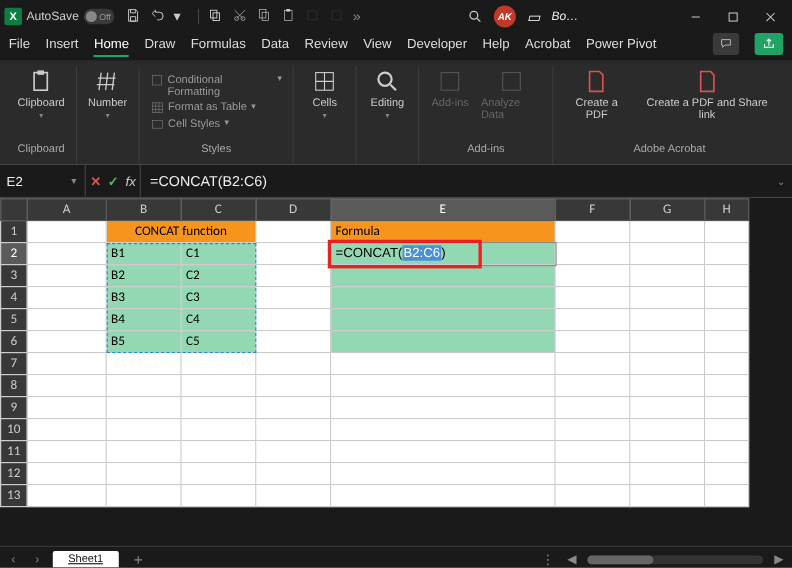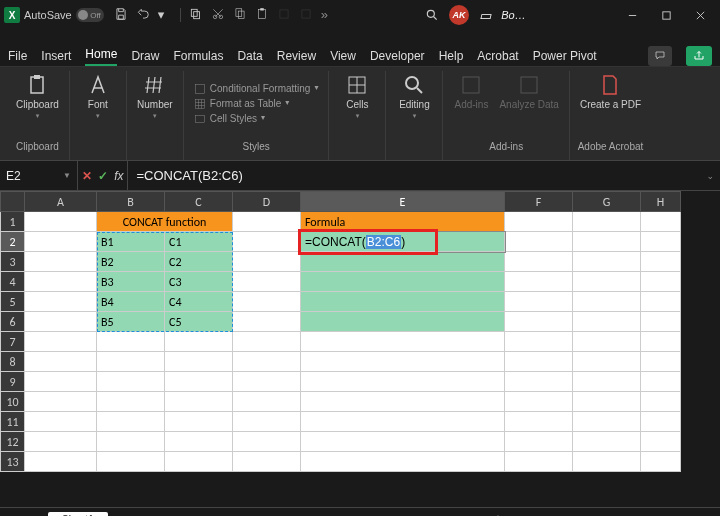--- a/index.html
+++ b/index.html
@@ -17,21 +17,21 @@
   .qat .sep { width:1px; height:14px; background:#444; }
   .titlebar .mid { flex:1; display:flex; align-items:center; justify-content:center; gap:10px;font-style:italic; }
   .search-icn { width:14px; height:14px; }
   .avatar { width:20px; height:20px; border-radius:50%; background:#c0392b; display:flex; align-items:center; justify-content:center; font-size:9px; font-weight:bold; }
   .doc-title { font-size:11px; color:#eee; }
   .win-controls { display:flex; align-items:center; gap:2px; }
   .win-controls div { width:32px; height:28px; display:flex; align-items:center; justify-content:center; }
   .win-controls svg { width:11px; height:11px; stroke:#ccc; fill:none; stroke-width:1;}
 
   
-  .menutabs { height:26px; background:#1a1a1a; display:flex; align-items:flex-end; padding:0 8px; gap:14px; font-size:12px; color:#ddd; border-bottom:1px solid #333;margin-top:11px;}
+  .menutabs { height:26px; background:#1a1a1a; display:flex; align-items:flex-start; padding:0 8px; gap:14px; font-size:12px; color:#ddd; border-bottom:1px solid #333;}
   .menutabs .tab { padding:3px 0; cursor:pointer; }
   .menutabs .tab.active { color:#fff; border-bottom:2px solid #21a366; }
   .menutabs .spacer { flex:1; }
   .menutabs .comment-btn { width:24px; height:20px; background:#3a3a3a; border-radius:3px; display:flex; align-items:center; justify-content:center;}
   .menutabs .share-btn { width:26px; height:20px; background:#21a366; border-radius:3px; display:flex; align-items:center; justify-content:center;}
 
   
   .ribbon { height:94px; background:#2b2b2b; display:flex; padding:4px 6px 0 6px; gap:0; border-bottom:1px solid #444; }
   .rgrp { display:flex; flex-direction:column; align-items:center; padding:0 6px; border-right:1px solid #3c3c3c; }
   .rgrp:last-child { border-right:none; }
@@ -216,32 +216,20 @@
             <rect x="6" y="4" width="12" height="16" fill="none" stroke="#ccc" stroke-width="1.5"></rect>
             <rect x="9" y="2" width="6" height="4" fill="#ccc"></rect>
           </svg>
         <span>Clipboard</span>
           <span class="caret">▾</span>
       </div>
     </div>
     <div class="grp-label">Clipboard</div>
   </div>
 
-  <div class="rgrp">
-    <div class="icons-row">
-      <div class="rbtn">
-        <svg viewBox="0 0 24 24">
-            <path d="M6 20L12 4l6 16M8 15h8" fill="none" stroke="#ccc" stroke-width="1.5"></path>
-          </svg>
-        <span>Font</span>
-          <span class="caret">▾</span>
-      </div>
-    </div>
-    <div class="grp-label"></div>
-  </div>
 
 
   <div class="rgrp">
     <div class="icons-row">
       <div class="rbtn">
         <svg viewBox="0 0 24 24">
             <path d="M6 4l-2 16M12 4l-2 16M18 4l-2 16M3 9h16M2 15h16" stroke="#ccc" stroke-width="1.2" fill="none"></path>
           </svg>
         <span>Number</span>
           <span class="caret">▾</span>
@@ -327,20 +315,26 @@
   </div>
 
   <div class="rgrp acrobat">
     <div class="icons-row">
       <div class="rbtn">
         <svg viewBox="0 0 24 24">
             <path d="M6 3h9l3 3v15H6z" fill="none" stroke="#d9534f" stroke-width="1.5"></path>
           </svg>
         <span style="white-space:normal;text-align:center">Create a PDF</span>
       </div>
+      <div class="rbtn" style="min-width:70px">
+        <svg viewBox="0 0 24 24">
+            <path d="M6 3h9l3 3v15H6z" fill="none" stroke="#d9534f" stroke-width="1.5"></path>
+          </svg>
+        <span style="white-space:normal;text-align:center">Create a PDF and Share link</span>
+      </div>
     </div>
     <div class="grp-label">Adobe Acrobat</div>
   </div>
 </div>
 
 <div class="fbar">
   <div class="namebox">
     <span>E2</span>
     <span class="dd">▼</span>
   </div>

